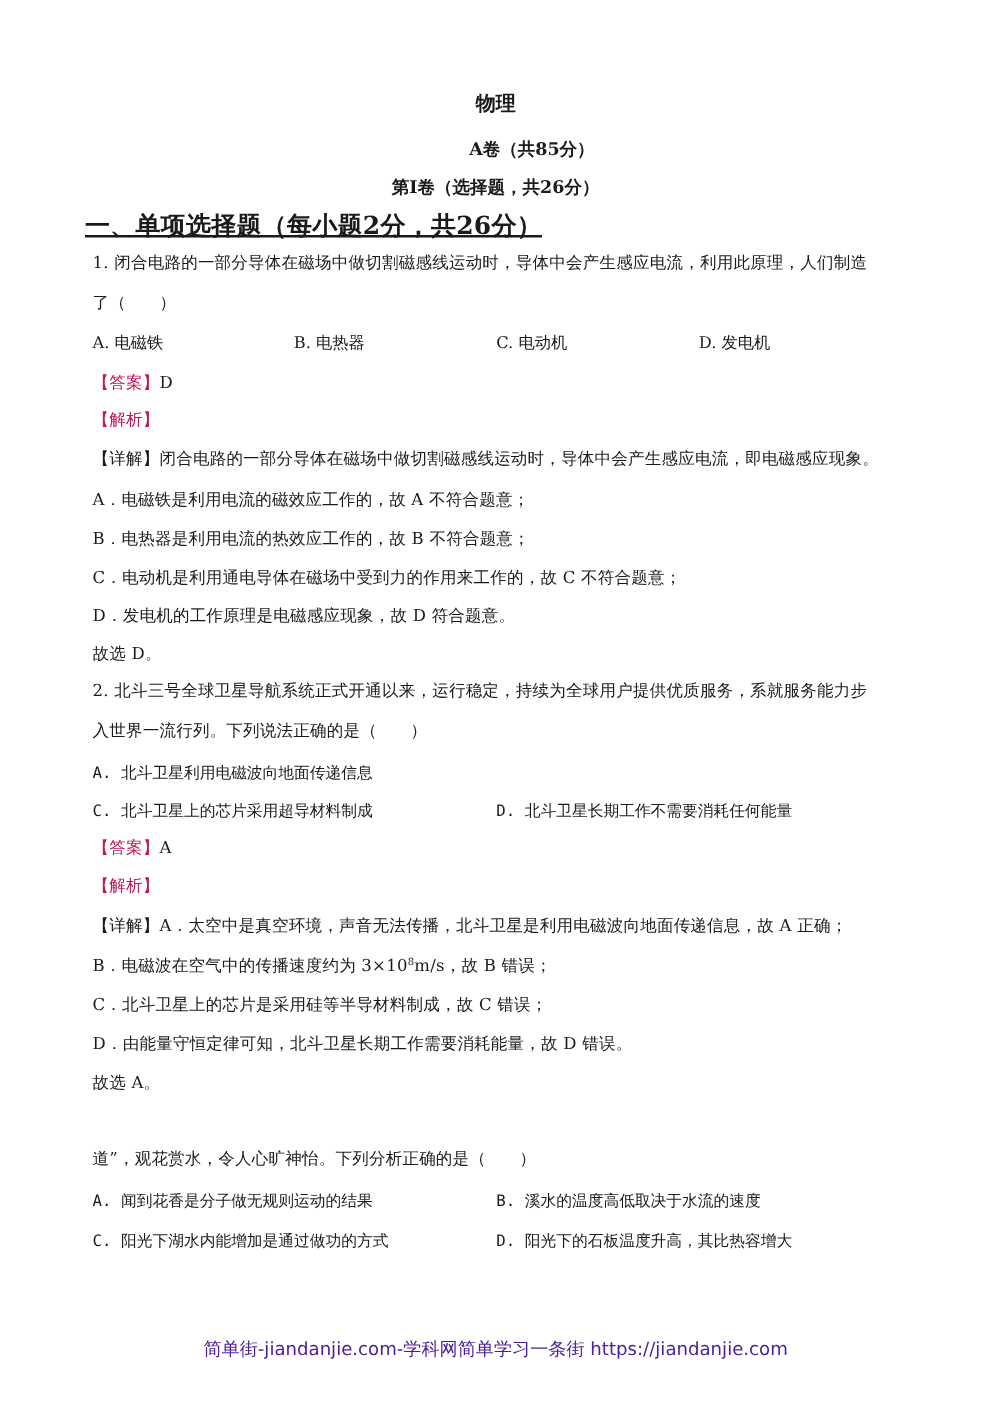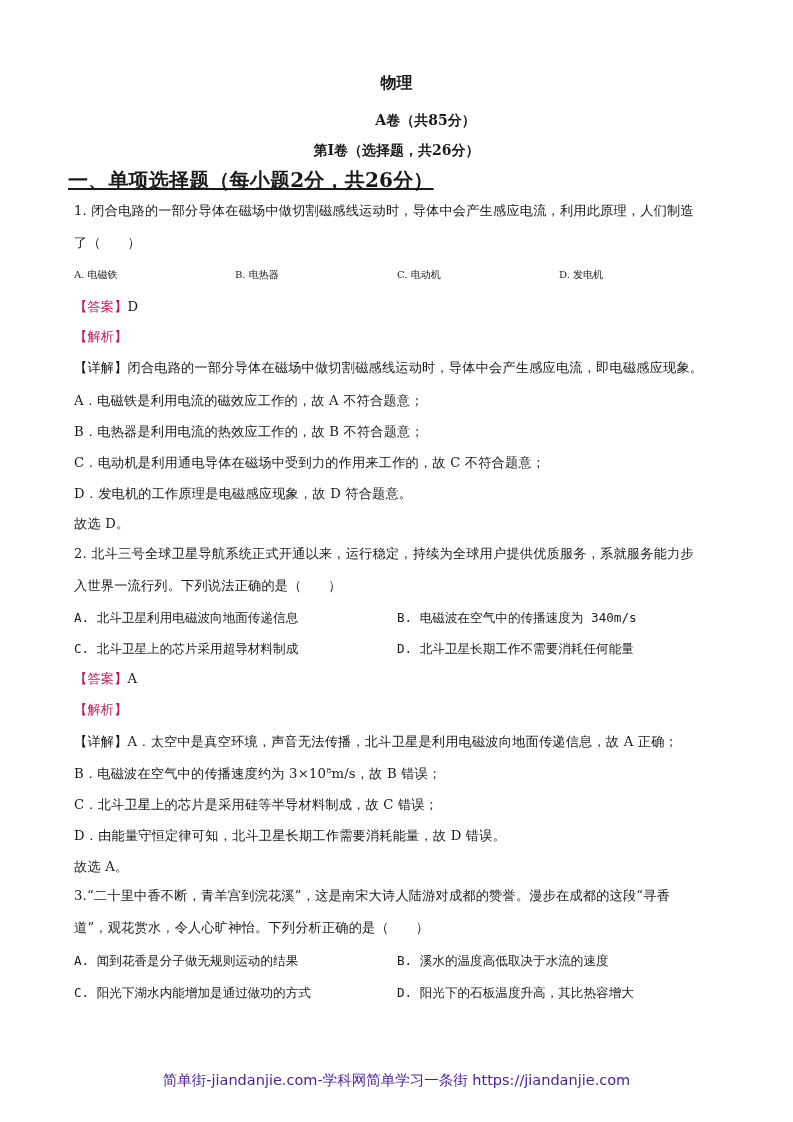--- a/index.html
+++ b/index.html
@@ -40,21 +40,21 @@
     .t2 { top: 110px; font-size: 14px; line-height: 20px; padding-left: 29px; }
     .t3 { top: 140px; font-size: 14px; line-height: 20px; }
     .sec {
       font-weight: bold;
       font-size: 20px;
       text-decoration: underline;
     }
     .label-blue { color: #be185d; }
     .opt {
       position: absolute;
-      font-size: 10px;
+      font-size: 13px;
       line-height: 20px;
       white-space: nowrap;
     }
     .opt.narrow { font-family: "DejaVu Sans Mono", "Liberation Mono", monospace; font-size: 12.6px; }
     sup { font-size: 8px; vertical-align: 5px; line-height: 0; }
     .footer {
       position: absolute;
       top: 1069px;
       left: 0;
       width: 793px;
@@ -91,39 +91,37 @@
     <span>【详解】</span><span>闭合电路的一部分导体在磁场中做切割磁感线运动时，导体中会产生感应电流，即电磁感应现象。</span>
   </div>
   <div class="line" style="top:422px;">B．电热器是利用电流的热效应工作的，故 B 不符合题意；</div>
   <div class="line" style="top:453px;">C．电动机是利用通电导体在磁场中受到力的作用来工作的，故 C 不符合题意；</div>
   <div class="line" style="top:484px;">D．发电机的工作原理是电磁感应现象，故 D 符合题意。</div>
   <div class="line" style="top:514px;">故选 D。</div>
 
   <div class="line" style="top:544px;">2. 北斗三号全球卫星导航系统正式开通以来，运行稳定，持续为全球用户提供优质服务，系就服务能力步</div>
   <div class="line" style="top:576px;">入世界一流行列。下列说法正确的是（　　）</div>
   <div class="opt narrow" style="top:608px;left:74px;">A. 北斗卫星利用电磁波向地面传递信息</div>
-  <div class="opt narrow" style="top:608px;left:397px;">B. 电磁波在空气中的传播速度为 340m/s</div>
   <div class="opt narrow" style="top:639px;left:74px;">C. 北斗卫星上的芯片采用超导材料制成</div>
   <div class="opt narrow" style="top:639px;left:397px;">D. 北斗卫星长期工作不需要消耗任何能量</div>
 
   <div class="line" style="top:669px;">
     <span class="label-blue">【答案】</span><span>A</span>
   </div>
   <div class="line label-blue" style="top:700px;">【解析】</div>
   <div class="line" style="top:732px;">
     <span>【详解】</span><span>A．太空中是真空环境，声音无法传播，北斗卫星是利用电磁波向地面传递信息，故 A 正确；</span>
   </div>
   <div class="line" style="top:764px;">
     <span>B．电磁波在空气中的传播速度约为 3×10</span><sup>8</sup><span>m/s，故 B 错误；</span>
   </div>
   <div class="line" style="top:795px;">C．北斗卫星上的芯片是采用硅等半导材料制成，故 C 错误；</div>
   <div class="line" style="top:826px;">D．由能量守恒定律可知，北斗卫星长期工作需要消耗能量，故 D 错误。</div>
   <div class="line" style="top:857px;">故选 A。</div>
 
-  <div class="line" style="top:886px;">3.“二十里中香不断，青羊宫到浣花溪”，这是南宋大诗人陆游对成都的赞誉。漫步在成都的这段“寻香</div>
   <div class="line" style="top:918px;">道”，观花赏水，令人心旷神怡。下列分析正确的是（　　）</div>
   <div class="opt narrow" style="top:951px;left:74px;">A. 闻到花香是分子做无规则运动的结果</div>
   <div class="opt narrow" style="top:951px;left:397px;">B. 溪水的温度高低取决于水流的速度</div>
   <div class="opt narrow" style="top:983px;left:74px;text-align:right;">C. 阳光下湖水内能增加是通过做功的方式</div>
   <div class="opt narrow" style="top:983px;left:397px;">D. 阳光下的石板温度升高，其比热容增大</div>
 
   <div class="footer">简单街-jiandanjie.com-学科网简单学习一条街 https://jiandanjie.com</div>
 </div>
 
 </body></html>

